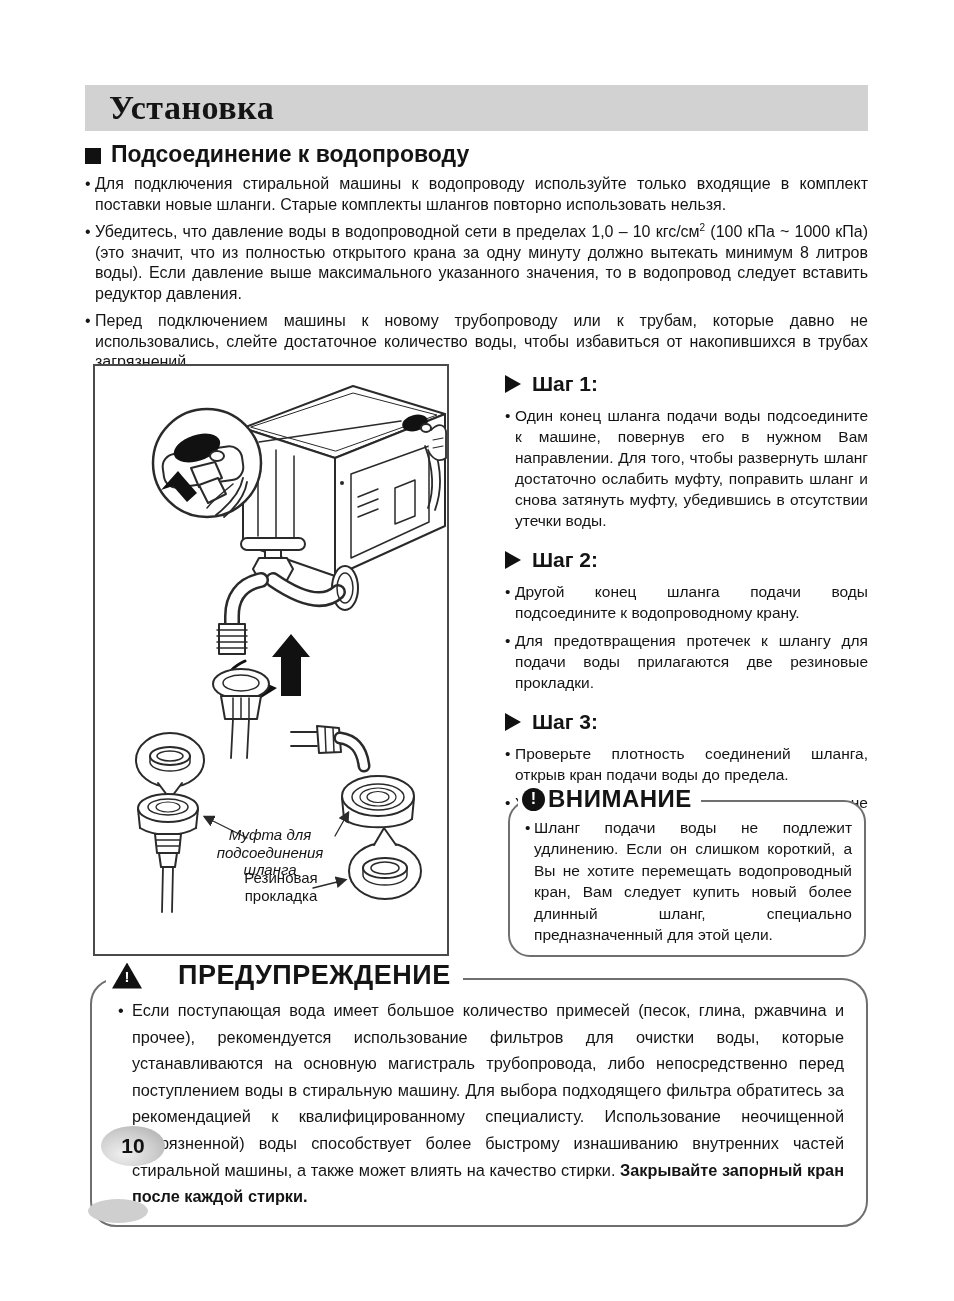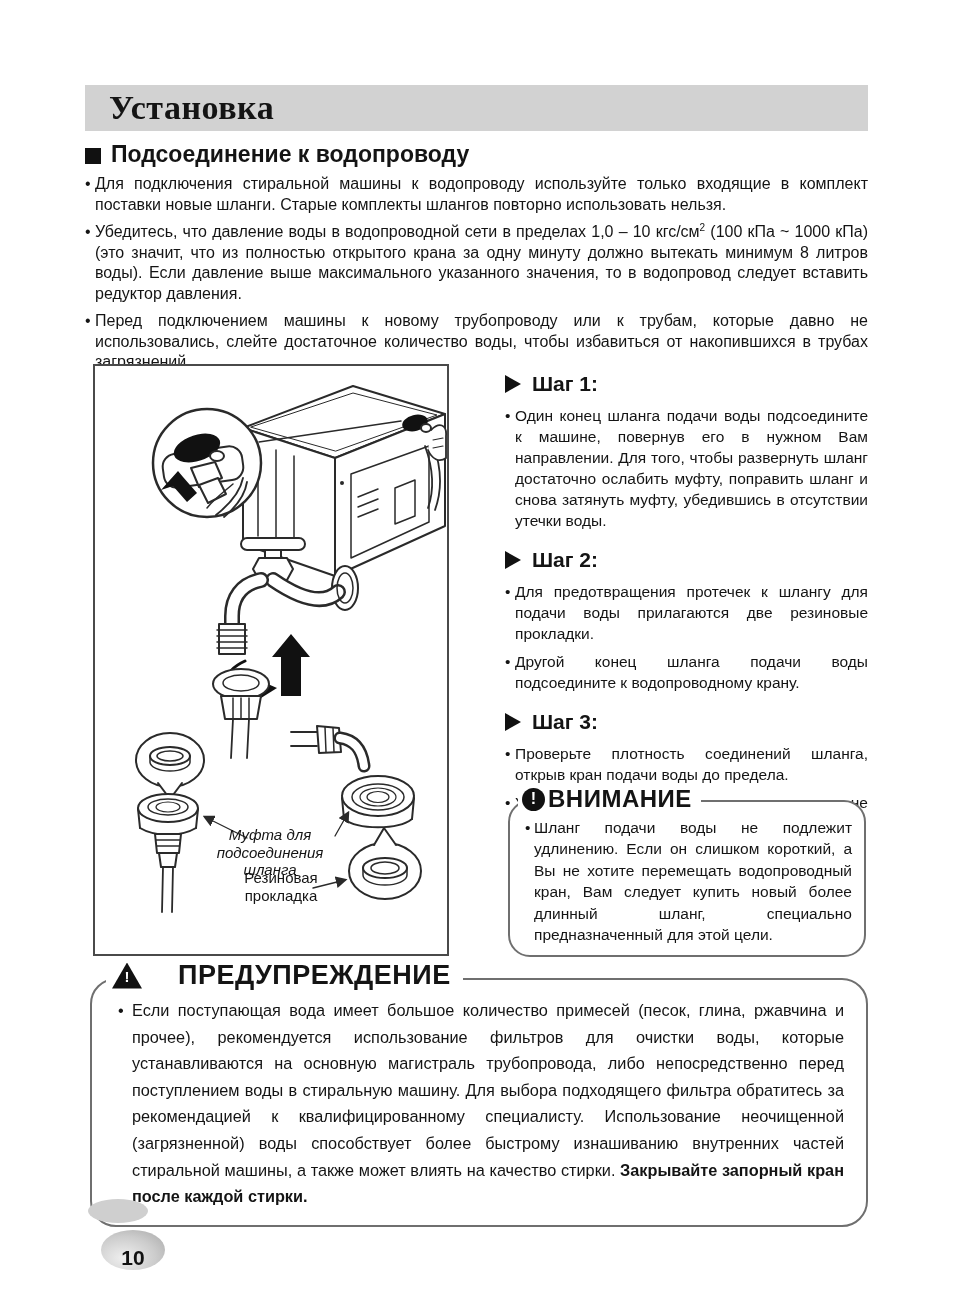--- a/index.html
+++ b/index.html
@@ -58,23 +58,23 @@
     display:flex;align-items:flex-end;justify-content:center;}
   .excl-tri .mark{color:#fff;font-size:15px;font-weight:bold;line-height:24px;}
   .warning .note-title .t{font-size:27px;font-weight:bold;letter-spacing:.5px;margin-left:28px;}
   .warning .body{padding:17px 22px 15px 24px;}
   .warning .body .bullet{font-size:16.3px;line-height:26.6px;padding-left:16px;margin:0;}
   .warning .body .bullet::before{content:"•";left:2px;}
   .bold-tail{font-weight:bold;}
   
   .pg-shadow{position:absolute;left:88px;top:1199px;width:60px;height:24px;border-radius:50%;
     background:#cfcfcf;}
-  .pg-oval{position:absolute;left:101px;top:1230px;width:64px;height:40px;border-radius:50%;
+  .pg-oval{position:absolute;left:101px;top:1126px;width:64px;height:40px;border-radius:50%;
     background:radial-gradient(ellipse at 35% 70%, #efefef 0%, #cccccc 55%, #a6a6a6 100%);
-    display:flex;align-items:flex-end;justify-content:center;}
+    display:flex;align-items:center;justify-content:center;}
   .pg-oval .t{font-size:21px;font-weight:bold;color:#111;}
 </style>
 </head>
 <body>
 
 <div class="page">
 
   <div class="titlebar">
     <span class="t">Установка</span>
   </div>
@@ -235,22 +235,22 @@
         <span class="t">Шаг 1:</span>
       </div>
       <p class="bullet">Один конец шланга подачи воды подсоедините к машине, повернув его в нужном Вам направлении. Для того, чтобы развернуть шланг достаточно ослабить муфту, поправить шланг и снова затянуть муфту, убедившись в отсутствии утечки воды.</p>
     </div>
 
     <div class="step gap1">
       <div class="step-head">
         <span class="tri-right"></span>
         <span class="t">Шаг 2:</span>
       </div>
+      <p class="bullet">Другой конец шланга подачи воды подсоедините к водопроводному крану.</p>
       <p class="bullet">Для предотвращения протечек к шлангу для подачи воды прилагаются две резиновые прокладки.</p>
-      <p class="bullet">Другой конец шланга подачи воды подсоедините к водопроводному крану.</p>
     </div>
 
     <div class="step gap1">
       <div class="step-head">
         <span class="tri-right"></span>
         <span class="t">Шаг 3:</span>
       </div>
       <p class="bullet">Проверьте плотность соединений шланга, открыв кран подачи воды до предела.</p>
       <p class="bullet">Убедитесь, что шланг не перекручен и не сдавлен.</p>
     </div>

